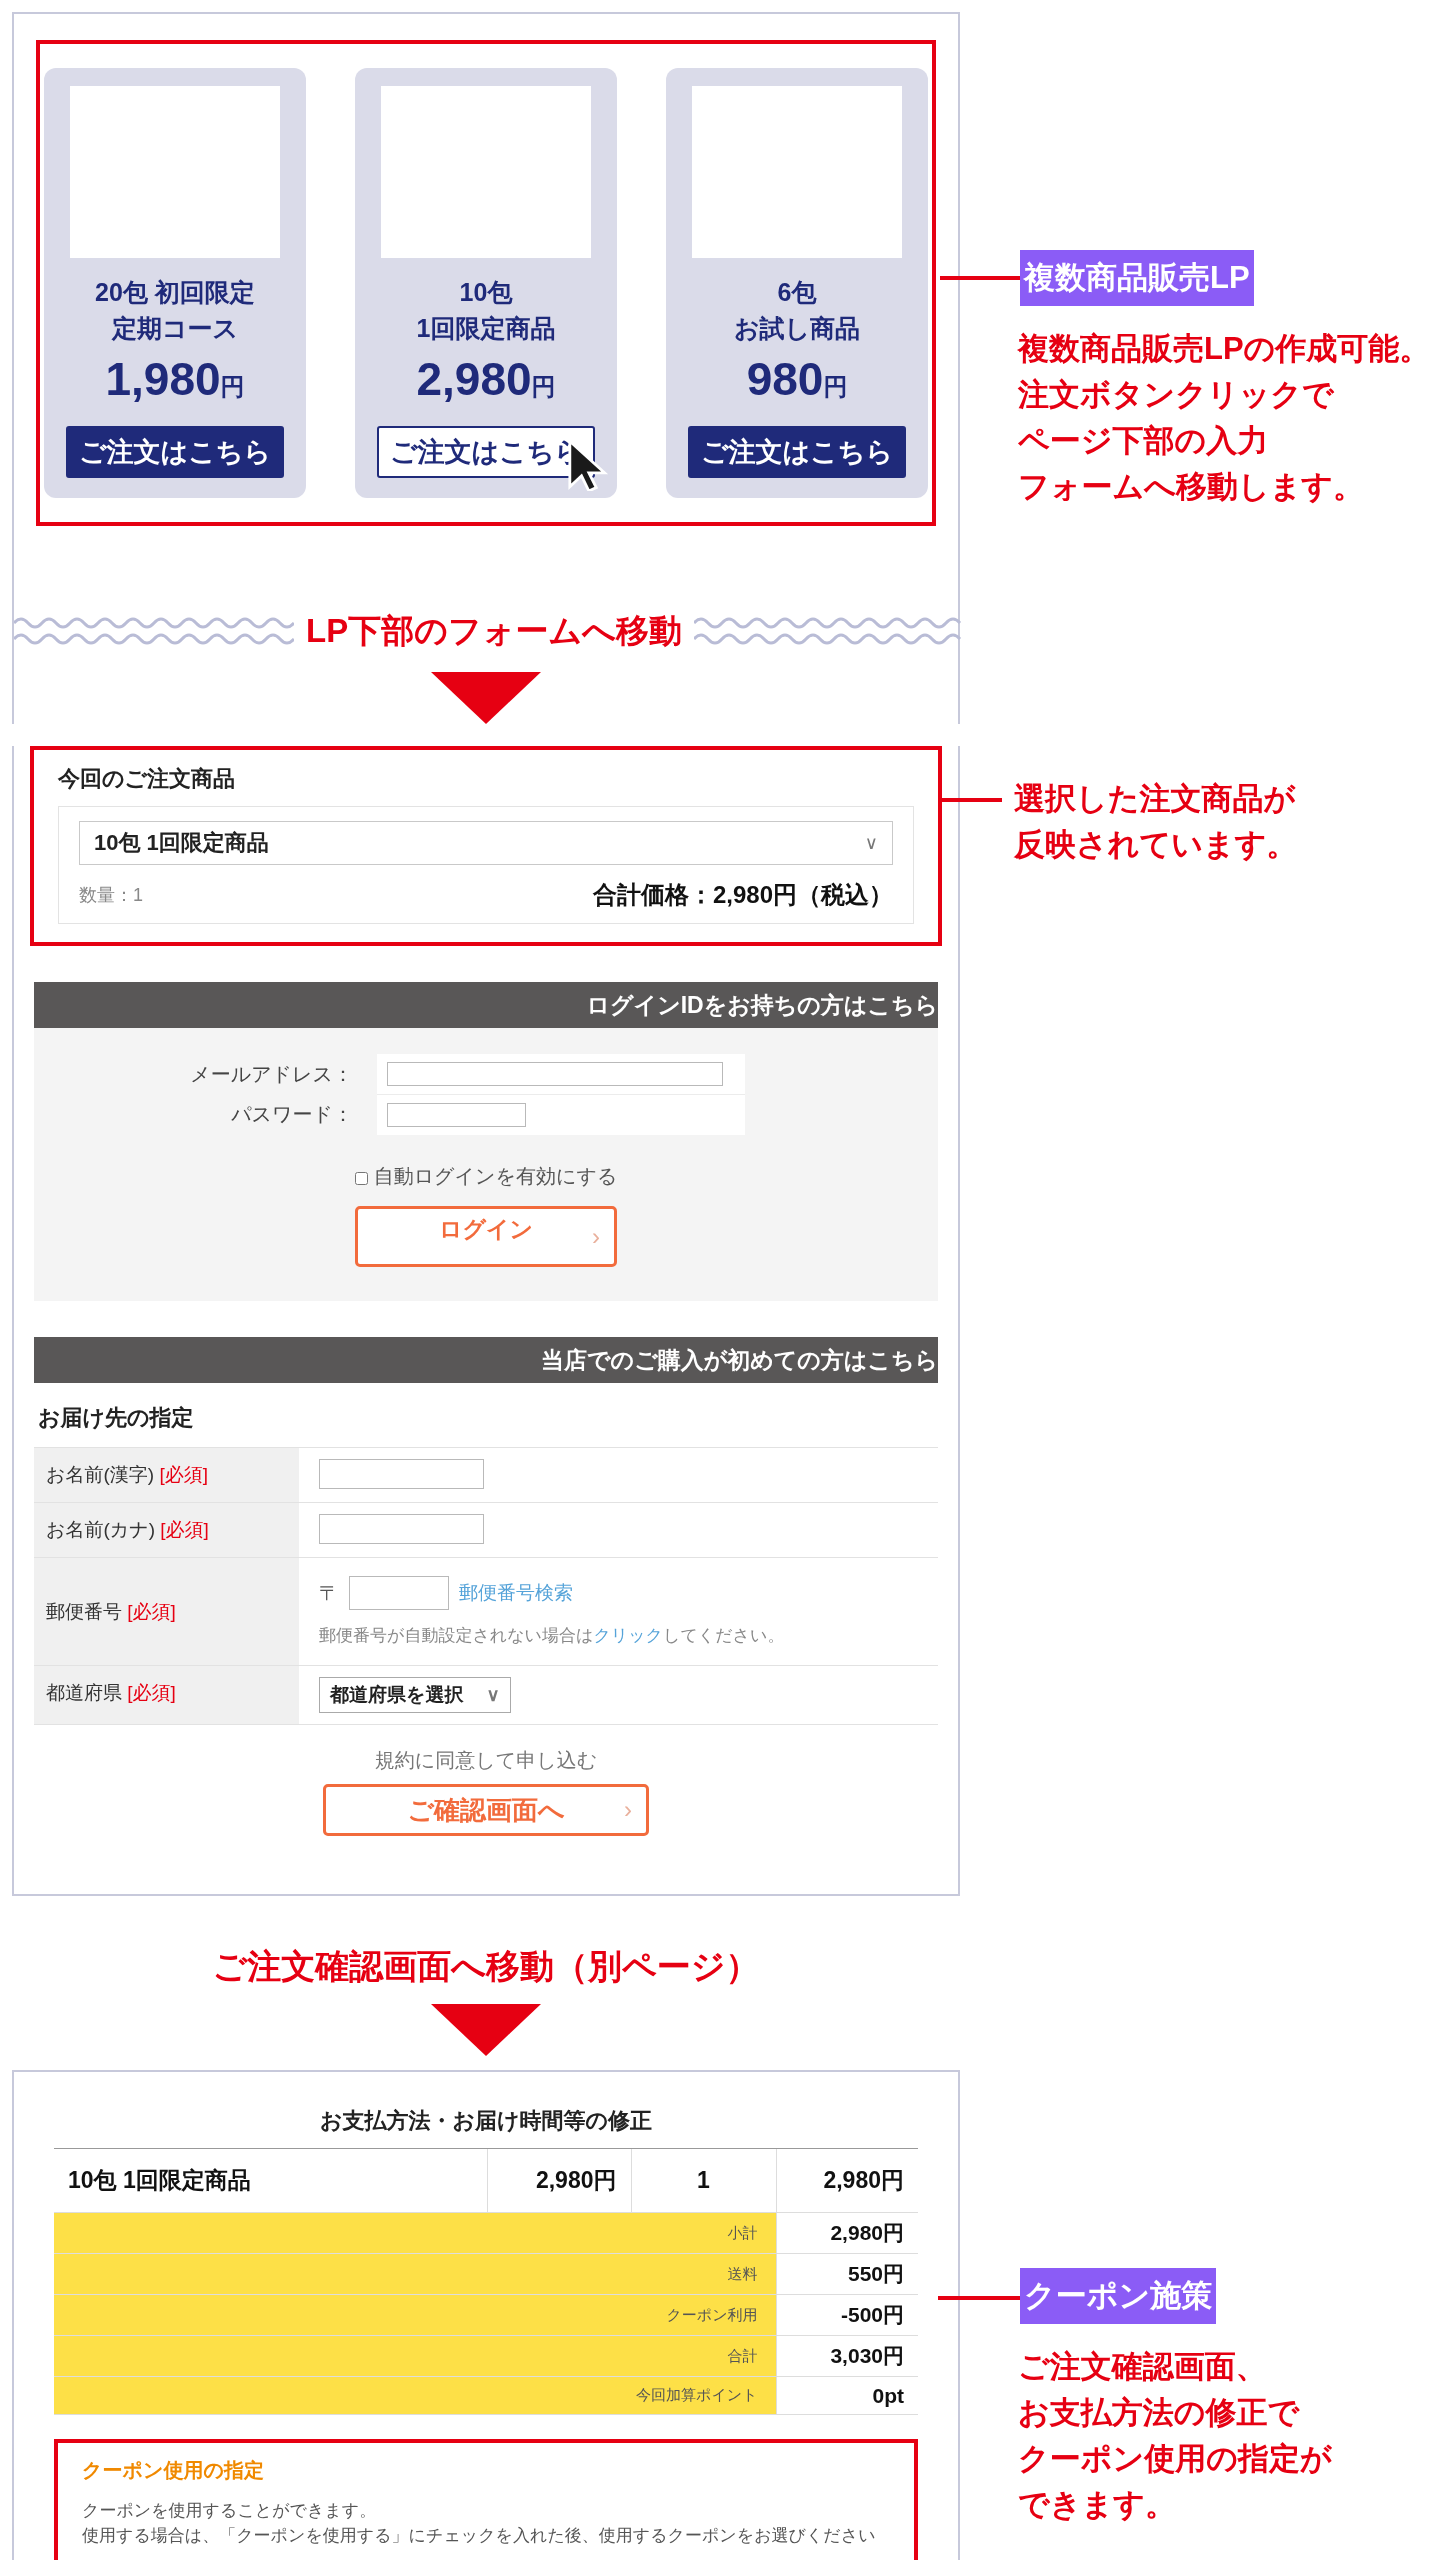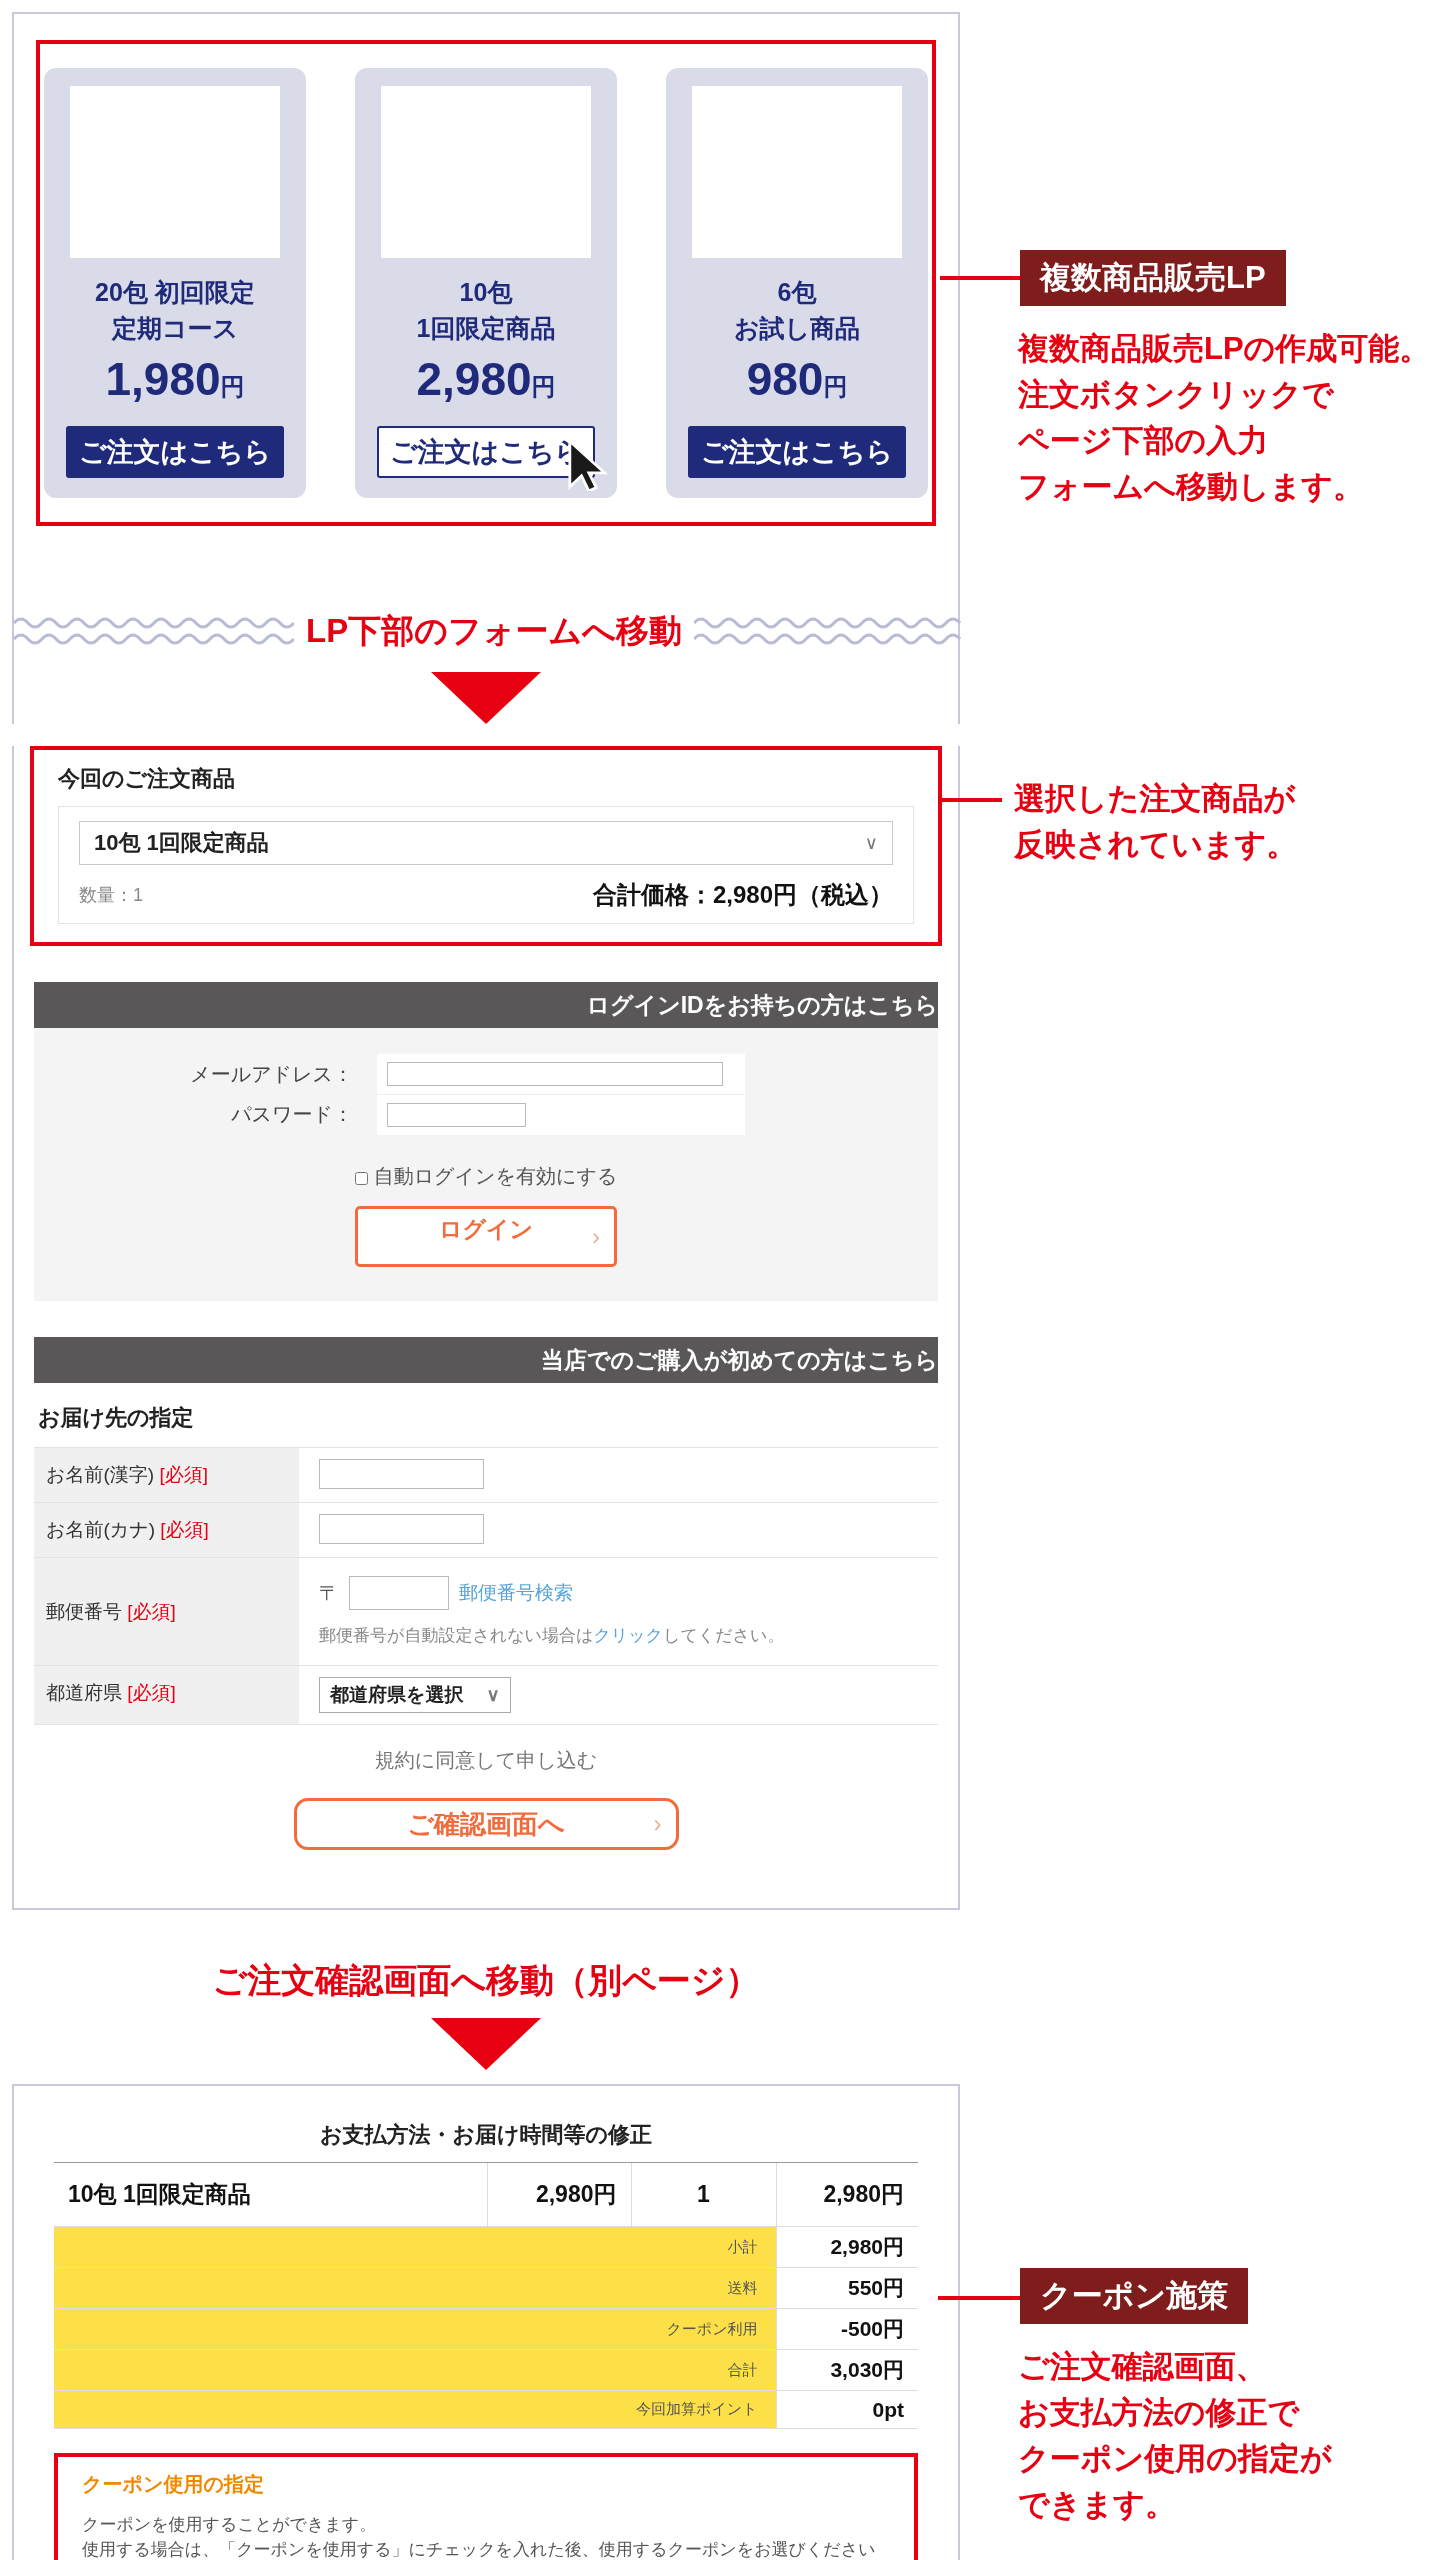--- a/index.html
+++ b/index.html
@@ -68,21 +68,21 @@
   .frow .fr { flex:1; padding:11px 0 11px 20px; }
   .in-name { width:165px; height:30px; }
   .postal-line { display:flex; align-items:center; gap:10px; }
   .yubin { font-size:20px; color:#555; }
   .in-postal { width:100px; height:34px; }
   .blue { color:#55a3d9; cursor:pointer; }
   .link-postal { font-size:19px; }
   .help { font-size:17px; color:#888; margin-top:14px; }
   .pref-select { display:inline-flex; align-items:center; gap:23px; border:1px solid #aaa; height:36px; padding:0 10px; font-size:19px; font-weight:bold; color:#222; cursor:pointer; }
   .agree { text-align:center; font-size:20px; color:#777; margin-top:22px; }
-  .btn-confirm { width:385px; height:52px; line-height:46px; font-size:26px; margin-top:24px;border-radius:14px; }
+  .btn-confirm { width:326px; height:52px; line-height:46px; font-size:26px; margin-top:10px; }
   .lp-bottom-pad { height:58px; }
 
   
   .arrow2 { margin-top:48px; text-align:center; color:#e60012; font-size:34px; font-weight:bold; }
 
   
   .page2 { margin-top:14px; padding:34px 40px 14px; }
   .p2-title { text-align:center; font-size:22px; font-weight:bold; color:#222; padding-bottom:12px; border-bottom:1px solid #999; }
   .itable { width:100%; border-collapse:collapse; }
   .itable td { border-bottom:1px solid #ddd; }
@@ -94,21 +94,21 @@
   .neg { color:#e60012; }
 
   
   .coupon-frame { border:4px solid #e60012; margin-top:24px; padding:14px 24px 16px; }
   .coupon-h { color:#f08900; font-size:20px; font-weight:bold; }
   .coupon-desc { font-size:17px; color:#555; margin-top:14px; line-height:25px; }
   .coupon-inner { border:1px solid #ccc; margin-top:12px; padding:16px 26px 20px; }
 
   
   .conn { position:absolute; height:4px; background:#e60012; }
-  .badge { position:absolute; background:#7f1d1d; color:#fff; font-size:31px; font-weight:bold; padding:7px 20px; }
+  .badge { position:absolute; background:#8b5cf6; color:#fff; font-size:31px; font-weight:bold; padding:7px 4px; }
   .note { position:absolute; color:#e60012; font-size:31px; font-weight:bold; line-height:46px; }
 </style>
 </head>
 <body>
 
 <div class="main">
 
   <div class="lp-top">
     <div class="products-frame">
 

